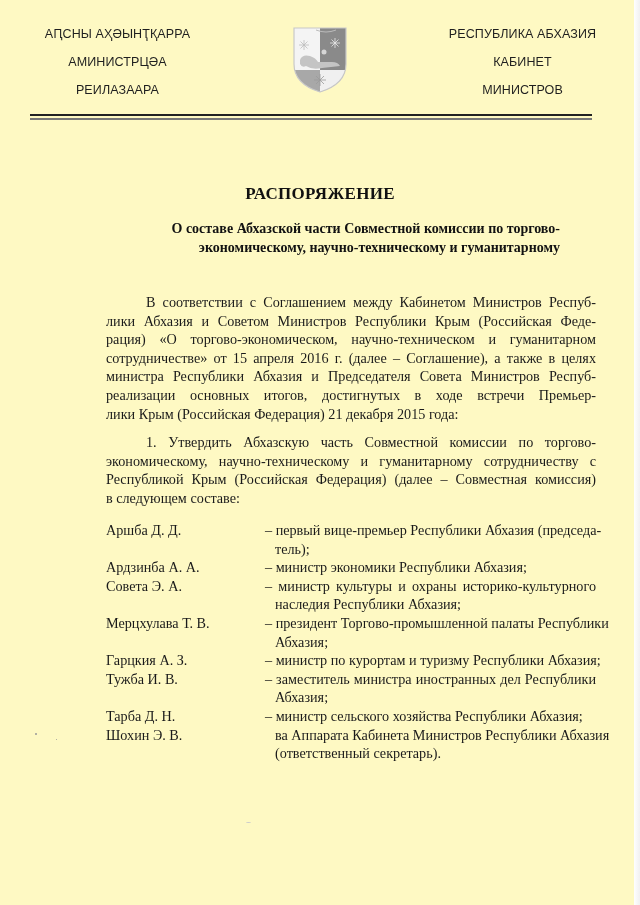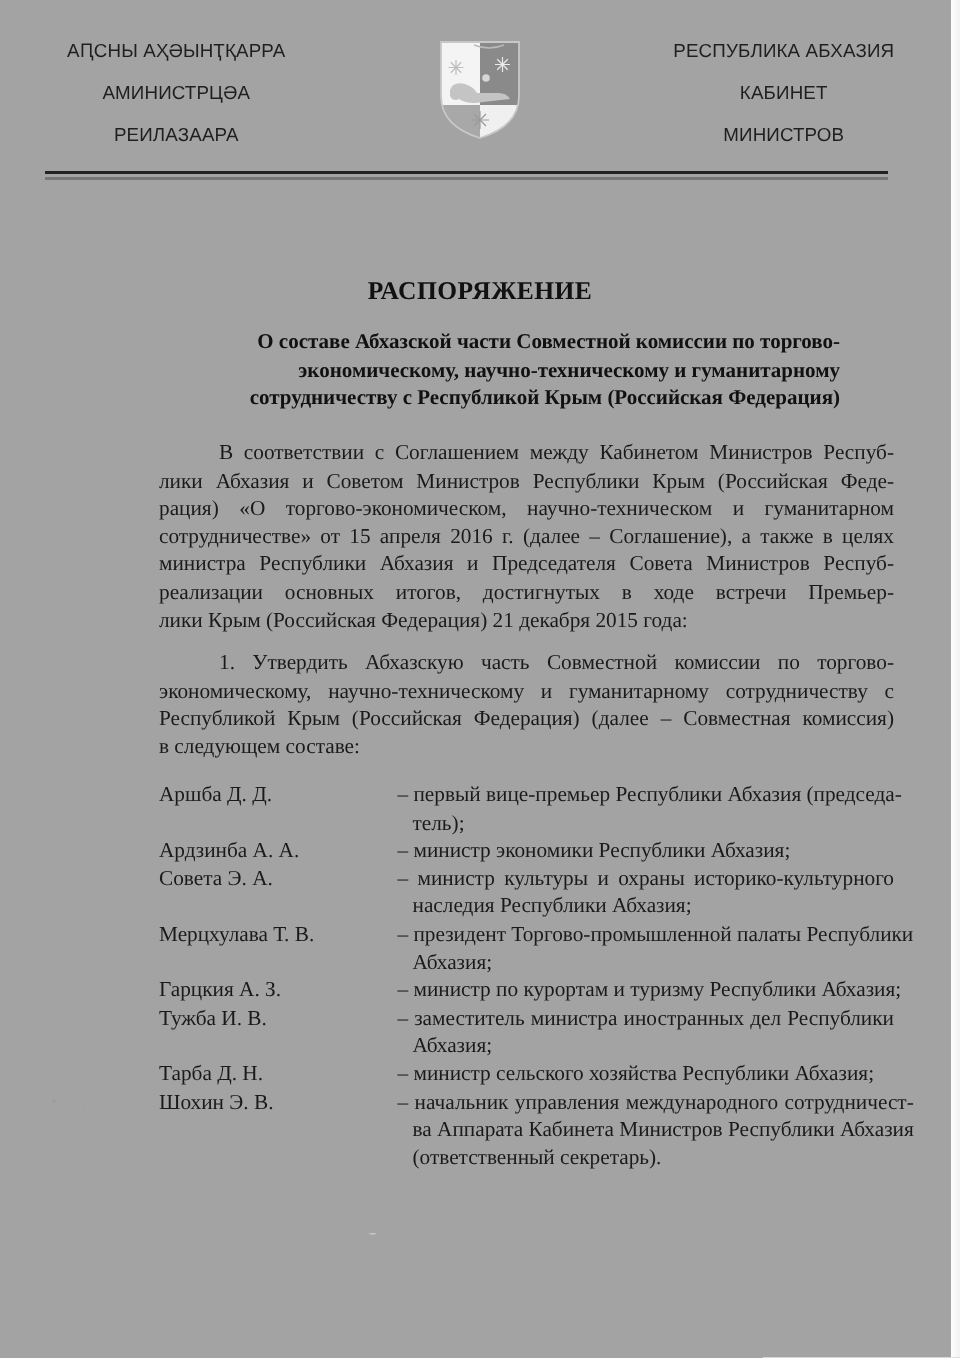--- a/index.html
+++ b/index.html
@@ -11,21 +11,21 @@
       width: 640px;
       height: 905px;
       position: relative;
       overflow: hidden;
       color: #1a1a1a;
     }
     .page {
       position: absolute;
       left: 0; top: 0;
       width: 640px; height: 905px;
-      background: #a3a3a3;
+      background: #fef9c3;
     }
     
     .hdr-left, .hdr-right {
       position: absolute;
       top: 20px;
       font-family: "Liberation Sans", sans-serif;
       font-size: 12.5px;
       letter-spacing: 0.1px;
       color: #1f1f1f;
       text-align: center;
@@ -208,21 +208,20 @@
   </div>
 
   <div class="rule top"></div>
   <div class="rule bottom"></div>
 
   <div class="title">РАСПОРЯЖЕНИЕ</div>
 
   <div class="subtitle">
     <span class="sub-line">О составе Абхазской части Совместной комиссии по торгово-</span>
     <span class="sub-line">экономическому, научно-техническому и гуманитарному</span>
-    <span class="sub-line">сотрудничеству с Республикой Крым (Российская Федерация)</span>
   </div>
 
   <div class="para p1">
     <span class="line indent">В соответствии с Соглашением между Кабинетом Министров Респуб-</span>
     <span class="line">лики Абхазия и Советом Министров Республики Крым (Российская Феде-</span>
     <span class="line">рация) «О торгово-экономическом, научно-техническом и гуманитарном</span>
     <span class="line">сотрудничестве» от 15 апреля 2016 г. (далее – Соглашение), а также в целях</span>
     <span class="line">министра Республики Абхазия и Председателя Совета Министров Респуб-</span>
     <span class="line">реализации основных итогов, достигнутых в ходе встречи Премьер-</span>
     <span class="line last">лики Крым (Российская Федерация) 21 декабря 2015 года:</span>
@@ -278,21 +277,20 @@
     </div>
     <div class="member">
       <div class="member-name">Тарба Д. Н.</div>
       <div class="member-role">
         <span class="line last">– министр сельского хозяйства Республики Абхазия;</span>
       </div>
     </div>
     <div class="member">
       <div class="member-name">Шохин Э. В.</div>
       <div class="member-role">
-        <span class="line cont-first">– начальник управления международного сотрудничест-</span>
         <span class="line cont">ва Аппарата Кабинета Министров Республики Абхазия</span>
         <span class="line last cont">(ответственный секретарь).</span>
       </div>
     </div>
   </div>
 
   <div class="speck" style="left:35px; top:733px; width:2px; height:2px;"></div>
   <div class="speck" style="left:56px; top:739px; width:1px; height:1px;"></div>
   <div class="speck" style="left:246px; top:822px; width:5px; height:1px; background:#ccc;"></div>
 

